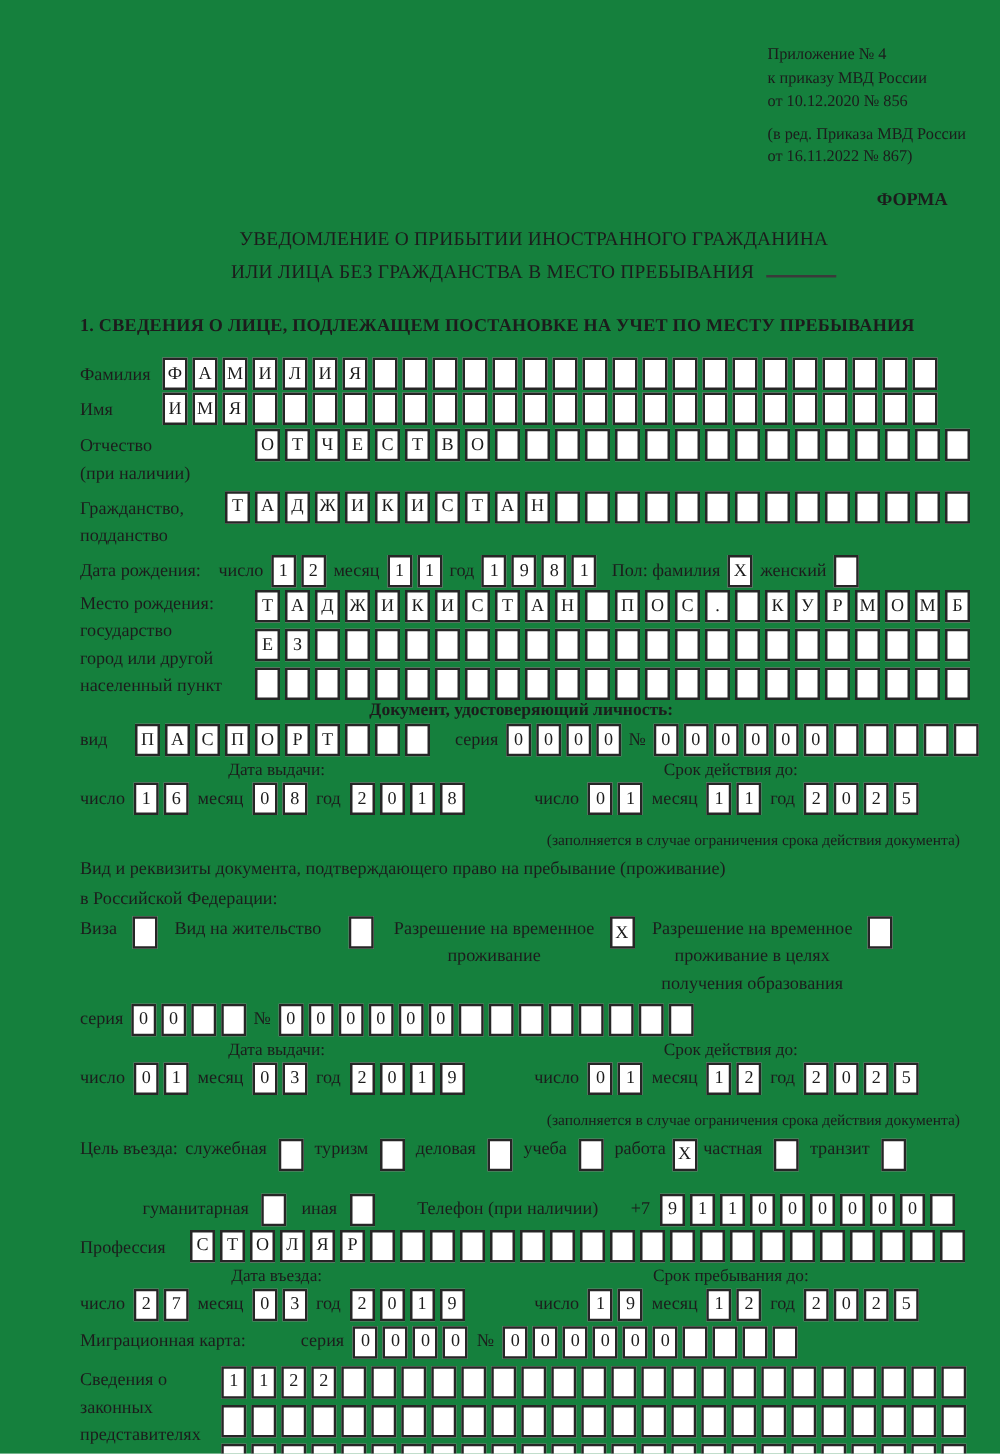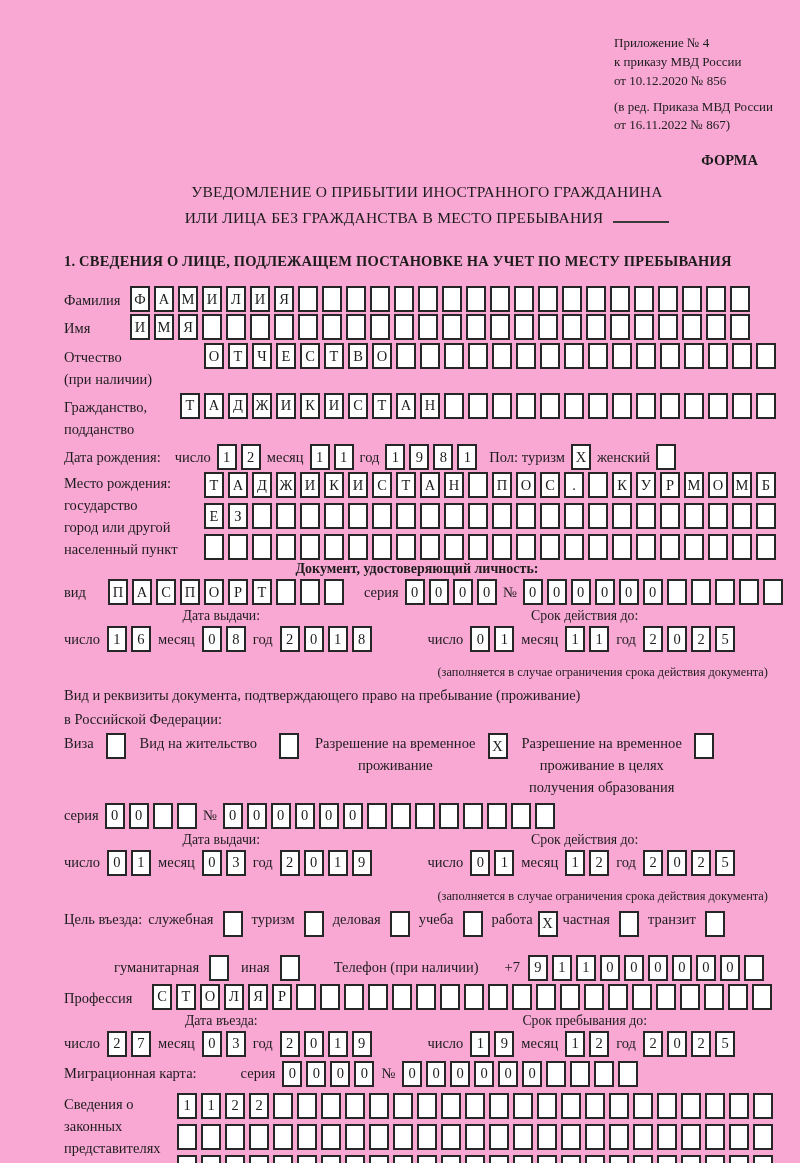--- a/index.html
+++ b/index.html
@@ -1,18 +1,18 @@
 <!DOCTYPE html>
 <html><head>
 <meta charset="utf-8">
 <style>
   html,body{margin:0;padding:0;background:#fff;}
   .page{
     position:relative; width:800px; height:1163px; overflow:hidden;
-    background:#f9a8d4; color:#1c1c1c; box-sizing:border-box;
+    background:#15803d; color:#1c1c1c; box-sizing:border-box;
     padding:34px 10px 0 64px;
     font-family:"Liberation Serif","DejaVu Serif",serif;
   }
   
   .hdr{margin-left:550px; width:200px; font-size:13px; line-height:1.45; white-space:nowrap;}
   .hdr .grp2{margin-top:7px;}
   .forma{font-weight:bold; font-size:14.5px; margin-top:17px; text-align:right; padding-right:32px;}
   
   .title{text-align:center; font-weight:normal; font-size:15.5px; line-height:1.65; margin-top:10px; letter-spacing:.2px;}
   .uline{display:inline-block; width:56px; border-bottom:2.5px solid #3a3a3a; height:.85em; margin-left:10px;}
@@ -230,21 +230,21 @@
         <span class="cell">1</span>
         <span class="cell">1</span>
       </span>
     <span class="lbl">год</span>
     <span class="cells">
         <span class="cell">1</span>
         <span class="cell">9</span>
         <span class="cell">8</span>
         <span class="cell">1</span>
       </span>
-    <span class="lbl" style="margin-left:6px">Пол: туризм</span>
+    <span class="lbl" style="margin-left:6px">Пол: фамилия</span>
     <span class="cells">
         <span class="cell">X</span>
       </span>
     <span class="lbl">женский</span>
     <span class="cells">
         <span class="cell"></span>
       </span>
   </div>
 
   <div class="twocol" style="margin-top:2px">

